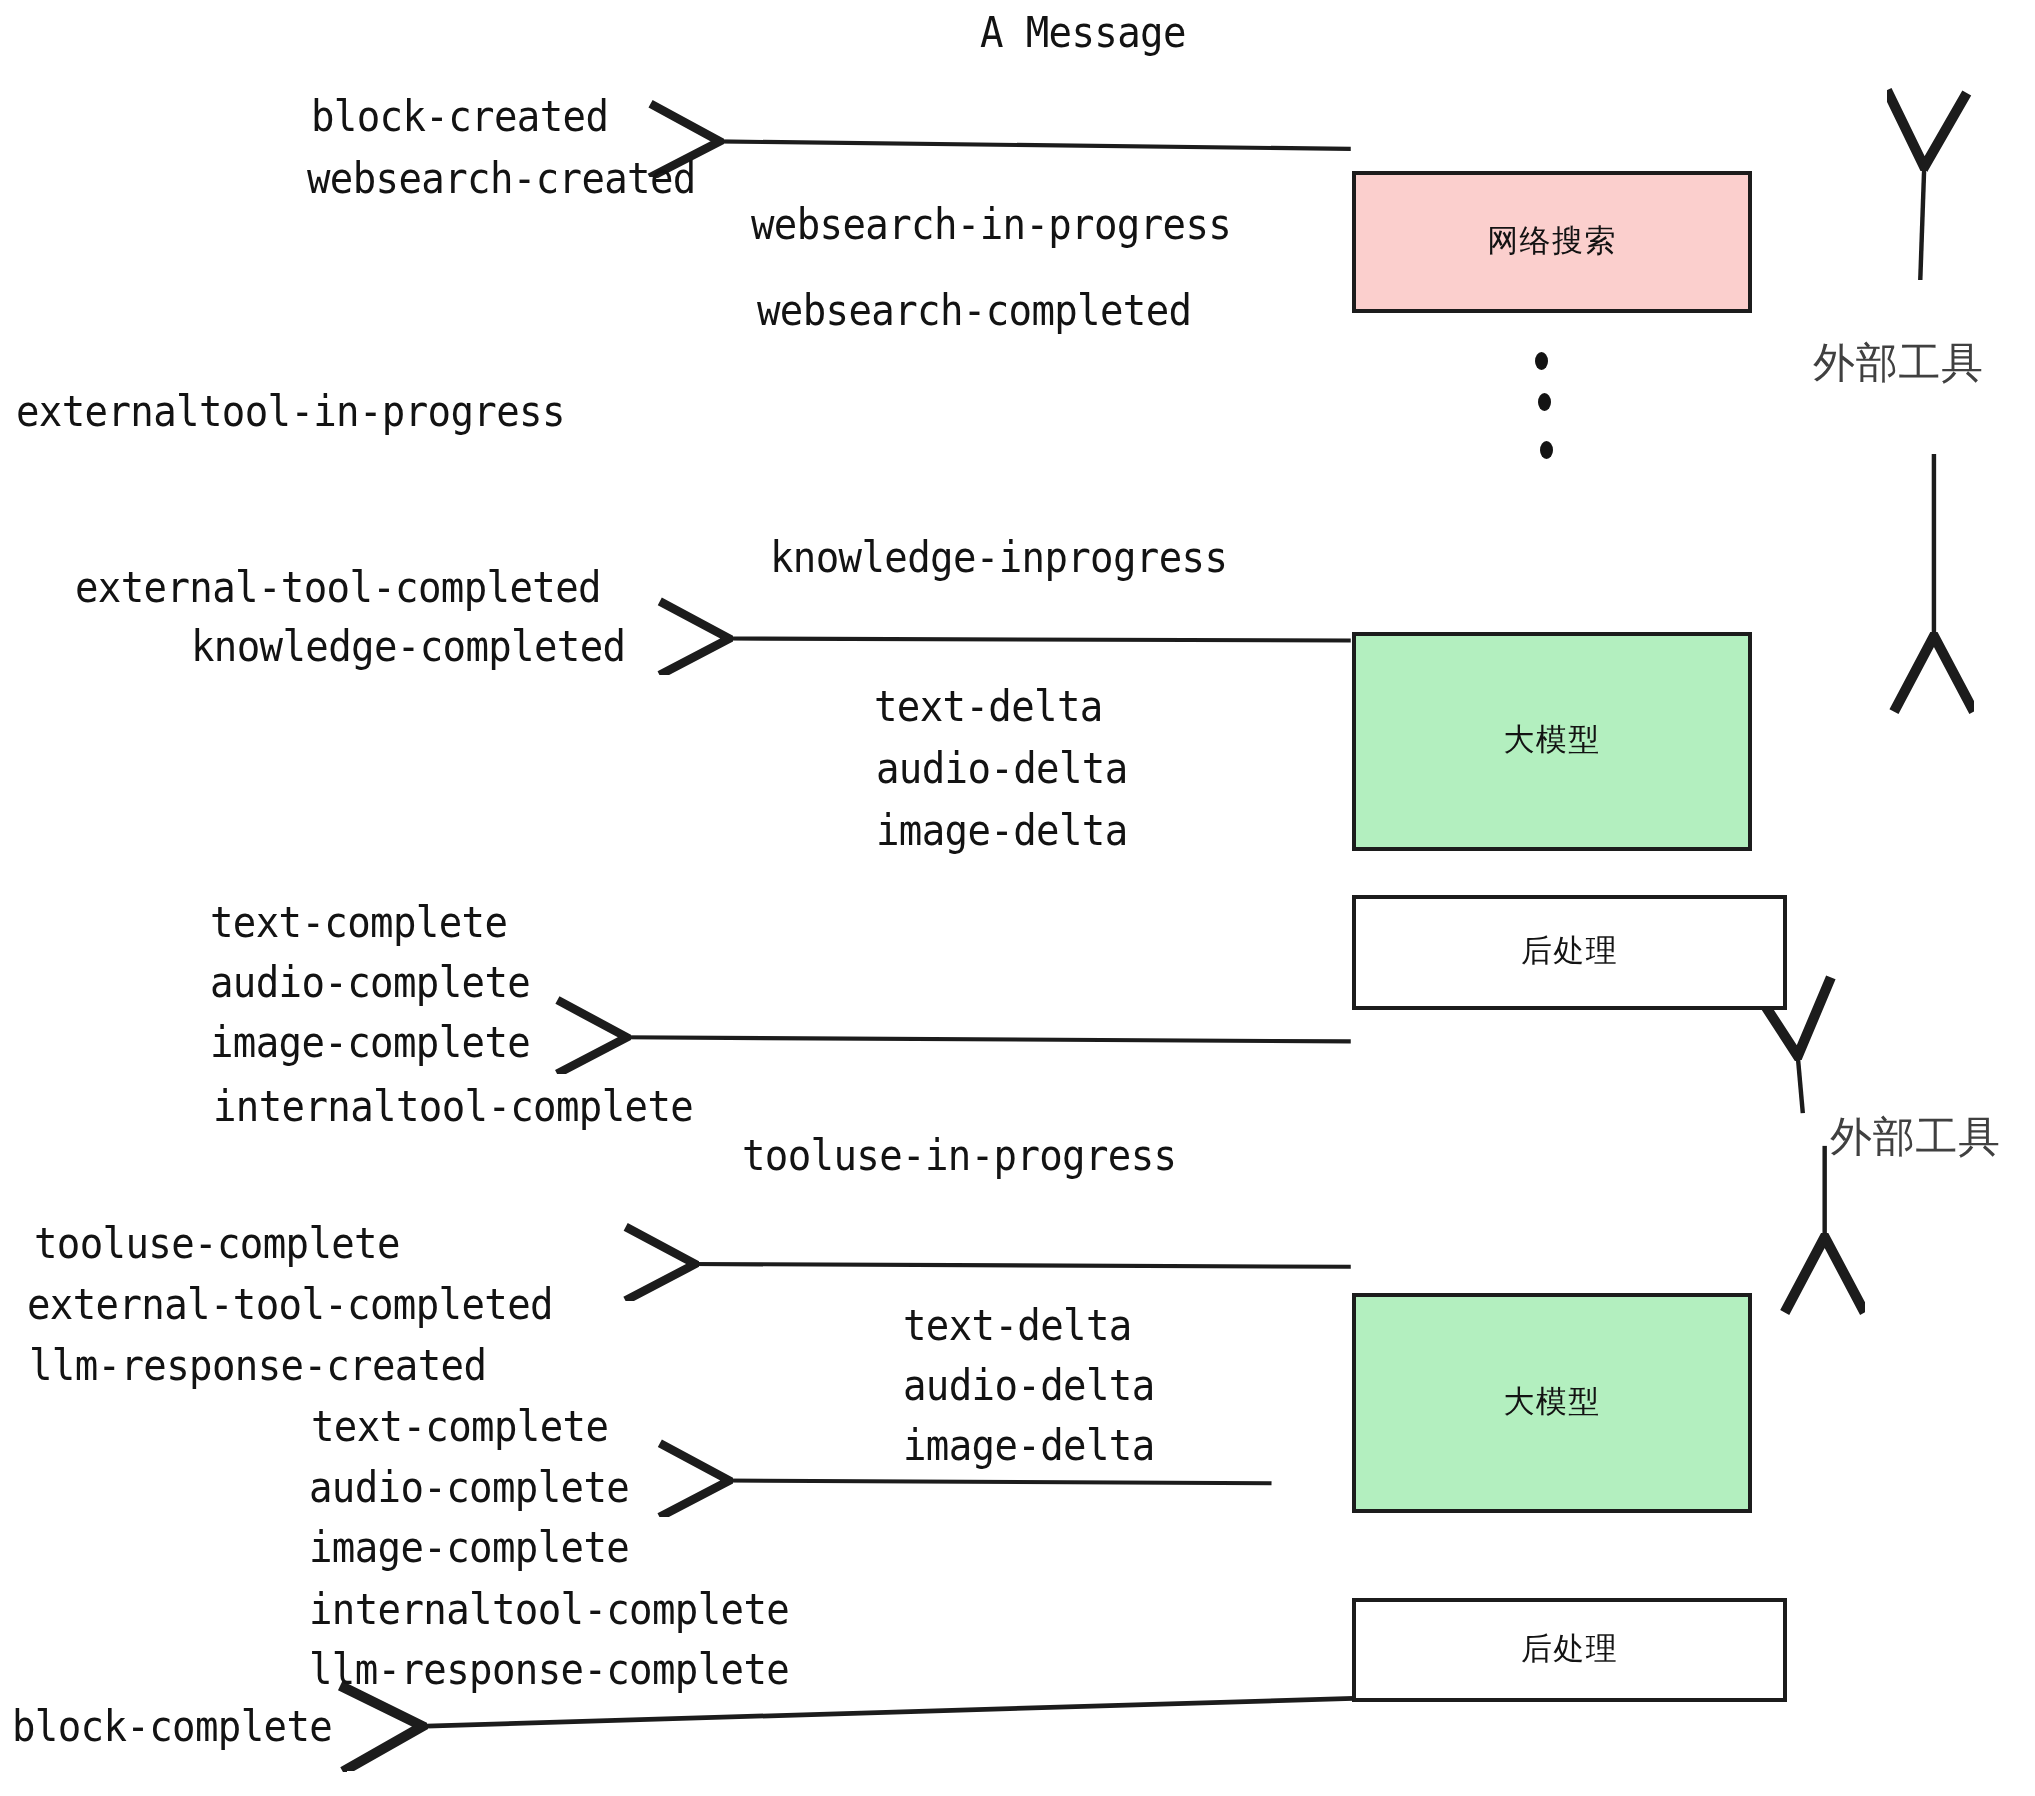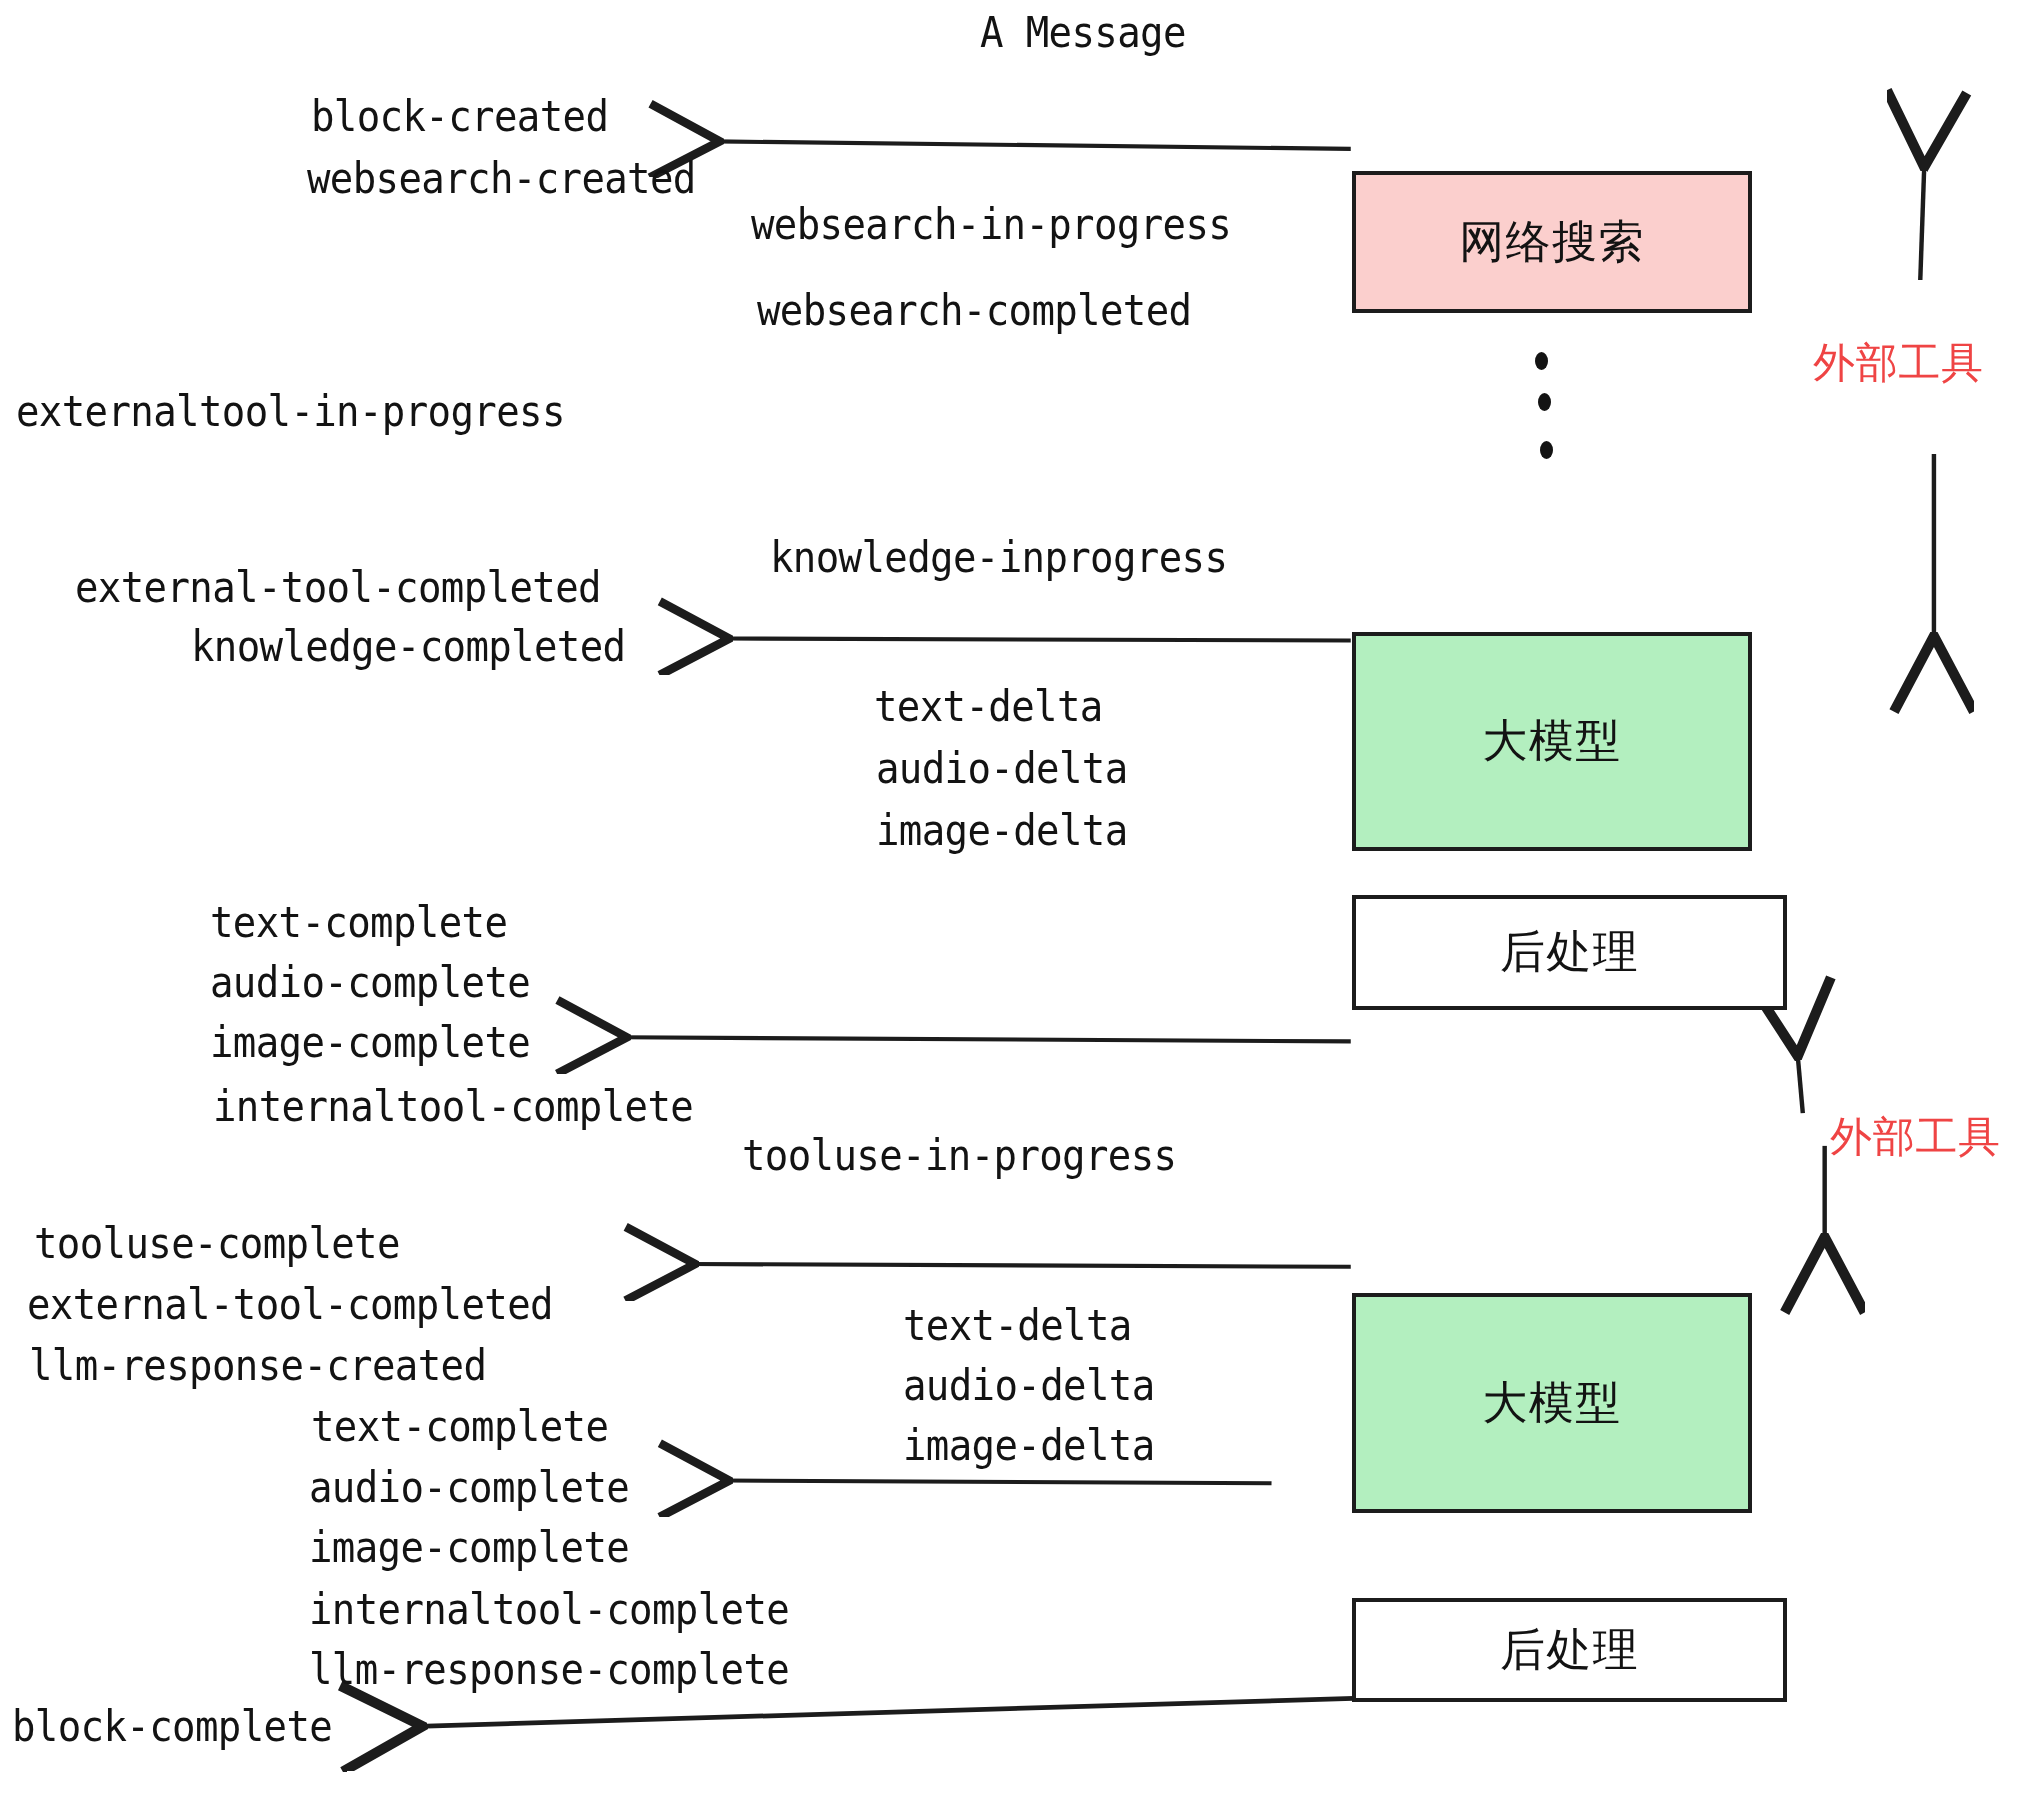--- a/index.html
+++ b/index.html
@@ -37,36 +37,36 @@
   .box{
     position:absolute;
     border:4.8px solid #1c1c1c;
     box-sizing:border-box;
     display:flex;
     align-items:center;
     justify-content:center;
     color:#131313;
   }
   .box-label{
-    font-family:Liberation Serif, serif;
-    font-size:45px;
+    font-family:Liberation Mono, monospace;
+    font-size:31px;
     letter-spacing:1.4px;
     line-height:1;
   }
   .box-label.latin{
     font-family:"DejaVu Sans Mono","Liberation Mono",monospace;
     font-size:40px;
     letter-spacing:0;
   }
   
   .side-label{
     position:absolute;
     font-family:"DejaVu Sans","Liberation Sans",sans-serif;
     font-size:42px;
-    color:#ef4444;
+    color:#404040;
     white-space:nowrap;
     letter-spacing:0.7px;
   }
   
   .dot{
     position:absolute;
     width:13px;
     height:18px;
     background:#131313;
     border-radius:50%;

